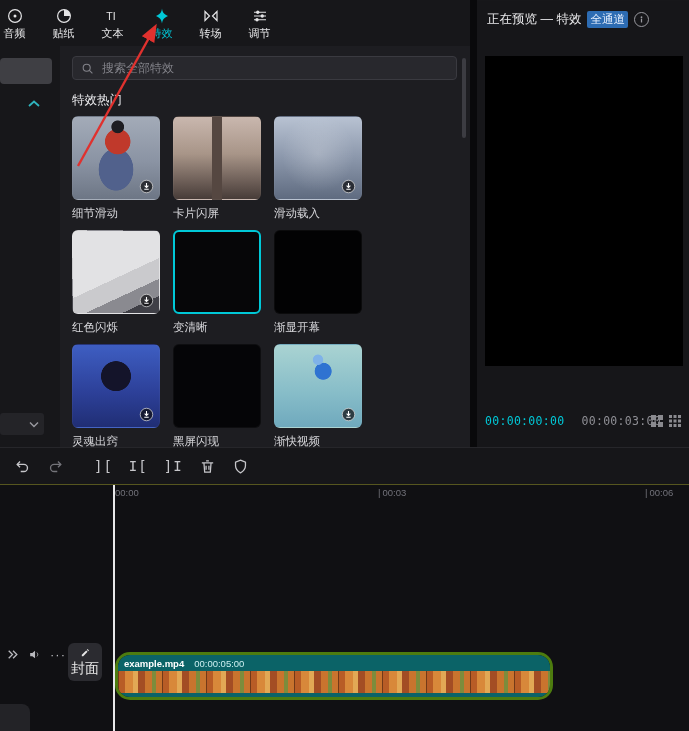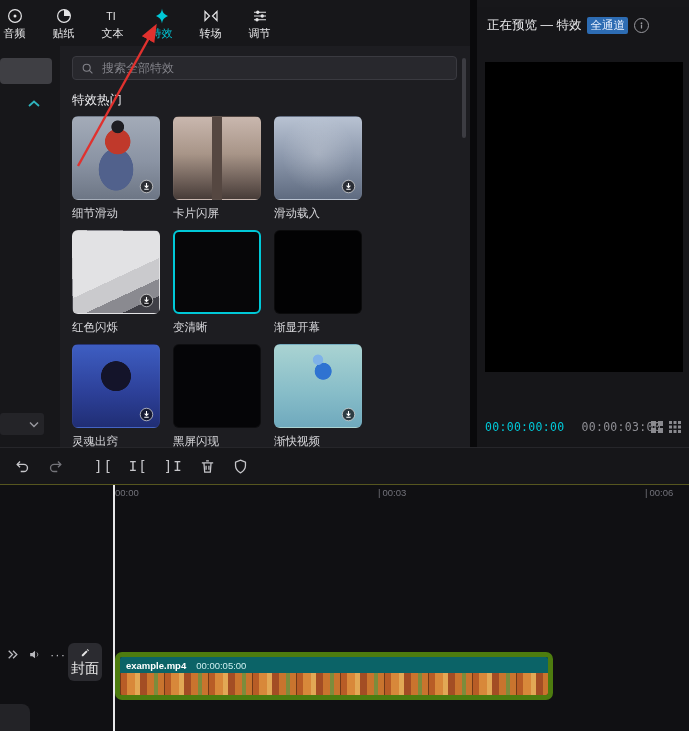--- a/index.html
+++ b/index.html
@@ -41,42 +41,42 @@
   .t3{background:radial-gradient(ellipse at 50% 45%,rgba(255,255,255,0.22),rgba(255,255,255,0) 60%),linear-gradient(180deg,#b8c2d2 0%,#8b97ab 50%,#5f6b80 100%);}
   .t4{background:linear-gradient(155deg,#e2e2e4 0 55%,#cacacd 55% 72%,#8a8a90 72% 86%,#3f3f46 86%);}
   .t5{background:#060608;}
   .t6{background:#020203;}
   .t7{background:radial-gradient(circle at 50% 38%,#14142a 0 22%,rgba(0,0,0,0) 23%),linear-gradient(180deg,#3e5ec2 0%,#2c3f97 60%,#202e74 100%);}
   .t8{background:#050507;}
   .t9{background:radial-gradient(circle at 50% 18%,#7fb2e8 0 6%,rgba(0,0,0,0) 7%),radial-gradient(circle at 56% 32%,#2f73d1 0 11%,rgba(0,0,0,0) 12%),linear-gradient(180deg,#a9d3d2 0%,#86bcc8 60%,#6fa9bd 100%);}
   #panel-scrollbar{position:absolute;left:402px;top:12px;width:4px;height:80px;border-radius:2px;background:#3c3c42;}
   #panel-gap{position:absolute;left:470px;top:0;width:7px;height:447px;background:#09090b;}
   
-  #preview-panel{position:absolute;left:477px;top:7px;width:212px;height:447px;background:#161619;}
+  #preview-panel{position:absolute;left:477px;top:1px;width:212px;height:447px;background:#161619;}
   #preview-header{position:absolute;left:10px;top:10px;display:flex;align-items:center;gap:6px;font-size:12.5px;color:#eaeaec;white-space:nowrap;}
   #channel-badge{background:#2d6cb3;color:#eaf2ff;font-size:11.5px;padding:1px 3px;border-radius:2px;}
   #info-icon{width:13px;height:13px;border:1px solid #9a9aa0;border-radius:50%;display:flex;align-items:center;justify-content:center;}
   #video-area{position:absolute;left:8px;top:55px;width:198px;height:310px;background:#000;}
   #timecodes{position:absolute;left:8px;top:413px;display:flex;gap:17px;font-family:"DejaVu Sans Mono","Liberation Mono",monospace;font-size:11.5px;letter-spacing:0.3px;}
   #tc-current{color:#00c8d7;}
   #tc-total{color:#8f8f95;}
   #layout-icons{position:absolute;right:8px;top:414px;display:flex;gap:6px;color:#8a8a8f;}
   
   #edit-toolbar{position:absolute;left:0;top:447px;width:689px;height:38px;background:#161619;border-top:1px solid #26262a;border-bottom:1px solid #56561f;box-sizing:border-box;display:flex;align-items:center;gap:16px;padding-left:14px;color:#c6c6ca;}
   .eico{display:flex;align-items:center;justify-content:center;cursor:pointer;}
   .eico svg{width:17px;height:17px;}
   .eico.dim{color:#74747a;}
   .eico .br{font-family:"DejaVu Sans Mono","Liberation Mono",monospace;font-size:14px;letter-spacing:1px;}
   .eico.gap{margin-left:14px;}
   
   #timeline{position:absolute;left:0;top:485px;width:621px;height:246px;background:#101013;text-align:right;}
   #ruler{position:absolute;left:0;top:0;width:689px;height:17px;}
   .rmark{position:absolute;top:2px;font-size:9.5px;color:#72727a;display:flex;gap:2px;}
   #playhead{position:absolute;left:113px;top:0;bottom:0;width:1.5px;background:#e8e8ea;z-index:6;}
-  #clip{position:absolute;left:115px;top:167px;width:438px;height:48px;border:5px solid #4d7c0f;border-radius:7px;overflow:hidden;box-sizing:border-box;cursor:pointer;}
+  #clip{position:absolute;left:115px;top:167px;width:438px;height:48px;border:3px solid #4d7c0f;border-radius:15px;overflow:hidden;box-sizing:border-box;cursor:pointer;}
   #clip-header{height:16px;background:#0b6367;display:flex;align-items:center;gap:10px;padding-left:6px;font-size:9.5px;color:#fff;}
   #clip-name{font-weight:700;}
   #clip-duration{color:#cdeff0;}
   #filmstrip{height:22px;background:repeating-linear-gradient(90deg,rgba(0,0,0,0.38) 0 1px,rgba(0,0,0,0) 1px 44px),repeating-linear-gradient(90deg,#b85c26 0 7px,#d8883a 7px 15px,#e2a855 15px 20px,#a34d24 20px 27px,#c9742e 27px 34px,#7d8c3c 34px 38px,#c9742e 38px 44px);}
   #clip-bottom{height:8px;background:#0b6367;}
   #cover-btn{position:absolute;left:68px;top:158px;width:34px;height:38px;background:#2b2b30;border-radius:6px;display:flex;flex-direction:column;align-items:center;justify-content:center;gap:2px;color:#e8e8e8;cursor:pointer;}
   #cover-btn .clbl{font-size:14px;}
   #track-controls{position:absolute;left:6px;top:163px;display:flex;align-items:center;gap:9px;color:#b9b9be;}
   #track-controls svg{width:13px;height:13px;}
   #more-icon{font-size:13px;line-height:13px;letter-spacing:1px;}

